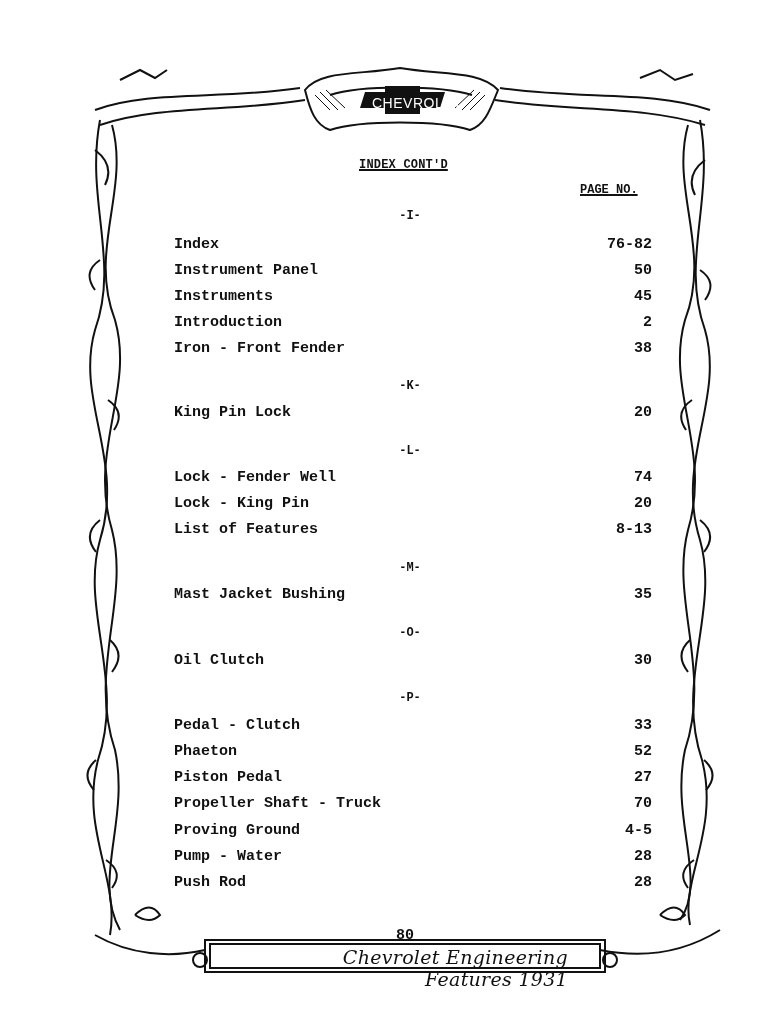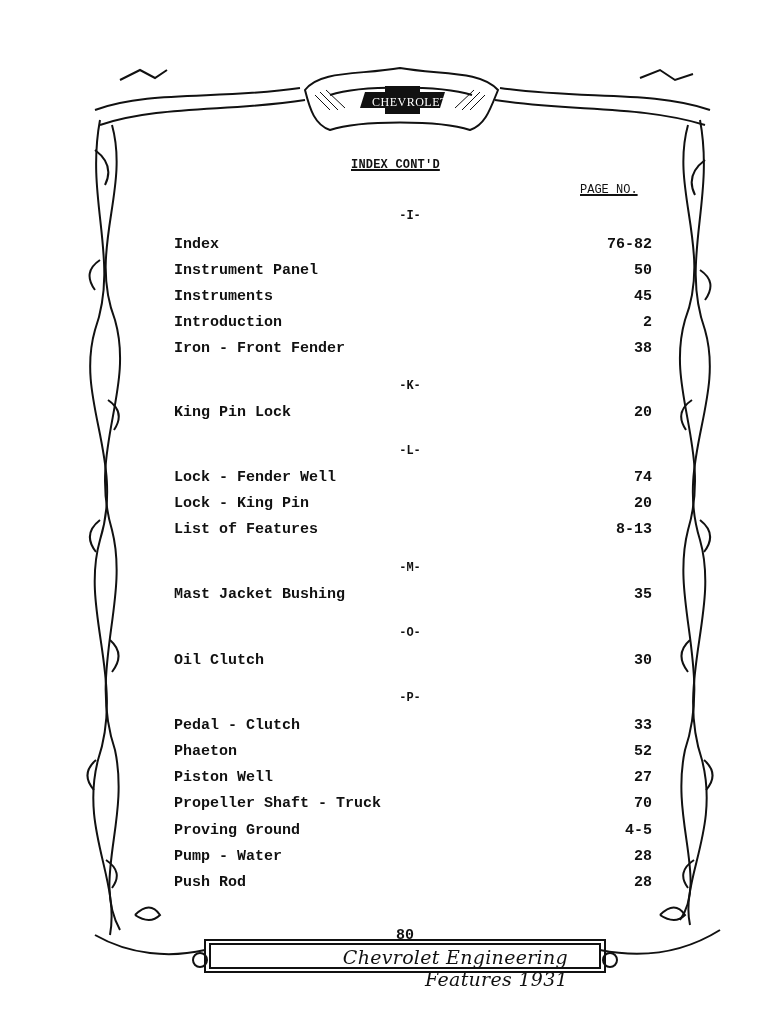--- a/index.html
+++ b/index.html
@@ -1,31 +1,31 @@
 <!DOCTYPE html>
 <html><head>
 <meta charset="utf-8">
 <style>
   html, body { margin: 0; padding: 0; background: #ffffff; }
   body { width: 781px; height: 1024px; position: relative; overflow: hidden;
          font-family: "Liberation Mono", "DejaVu Sans Mono", monospace; color: #111; }
   .frame-svg { position: absolute; left: 0; top: 0; width: 781px; height: 1024px; }
-  .title { position: absolute; left: 351px; top: 158px; font-weight: bold; font-size: 12px;
+  .title { position: absolute; left: 359px; top: 158px; font-weight: bold; font-size: 12px;
            letter-spacing: 0.2px; text-decoration: underline; text-decoration-thickness: 2px; }
-  .col-head { position: absolute; left: 580px; top: 183px; font-weight: normal; font-size: 12px;
+  .col-head { position: absolute; left: 580px; top: 183px; font-weight: bold; font-size: 12px;
               text-decoration: underline; text-decoration-thickness: 2px; }
   .letter { position: absolute; left: 380px; width: 60px; text-align: center; font-weight: bold; font-size: 12px; }
   .row { position: absolute; left: 174px; width: 478px; display: flex; justify-content: space-between;
          font-weight: bold; font-size: 15px; }
   .row .pg { text-align: right; margin-left: 8px; }
   .page-num { position: absolute; left: 396px; top: 927px; font-weight: bold; font-size: 15px; }
   .banner-text { position: absolute; left: 258px; top: 946px; width: 310px; text-align: right;
                  font-family: "DejaVu Serif", serif; font-style: italic; font-size: 19px; letter-spacing: 0.3px; }
   .emblem-text { position: absolute; left: 372px; top: 95px; width: 72px; text-align: center;
-                 font-family: Liberation Serif, serif; font-size: 12px; color: #fff; letter-spacing: 0.5px; }
+                 font-family: Liberation Sans, sans-serif; font-size: 14px; color: #fff; letter-spacing: 0.5px; }
 </style>
 </head>
 <body>
 
 <svg class="frame-svg" viewBox="0 0 781 1024" xmlns="http://www.w3.org/2000/svg">
   <g fill="none" stroke="#111" stroke-width="2">
 
     <path d="M100 120 C 85 200, 120 260, 95 330 C 75 400, 125 460, 100 540 C 80 610, 125 680, 98 760 C 80 830, 120 880, 110 935"></path>
     <path d="M112 125 C 130 190, 88 250, 115 320 C 135 390, 88 450, 112 530 C 130 600, 88 670, 115 750 C 130 820, 92 880, 120 930"></path>
     <path d="M95 150 q 20 15 10 35 M100 260 q -18 12 -5 30 M108 400 q 18 12 6 30 M100 520 q -18 14 -4 32 M110 640 q 16 14 2 32 M96 760 q -16 14 -2 30 M106 860 q 18 12 6 28"></path>
@@ -126,21 +126,21 @@
 <div class="letter" style="top:691px">-P-</div>
 <div class="row" style="top:717px">
     <span>Pedal - Clutch</span>
     <span class="pg">33</span>
   </div>
 <div class="row" style="top:743px">
     <span>Phaeton</span>
     <span class="pg">52</span>
   </div>
 <div class="row" style="top:769px">
-    <span>Piston Well</span>
+    <span>Piston Pedal</span>
     <span class="pg">27</span>
   </div>
 <div class="row" style="top:795px">
     <span>Propeller Shaft - Truck</span>
     <span class="pg">70</span>
   </div>
 <div class="row" style="top:822px">
     <span>Proving Ground</span>
     <span class="pg">4-5</span>
   </div>

